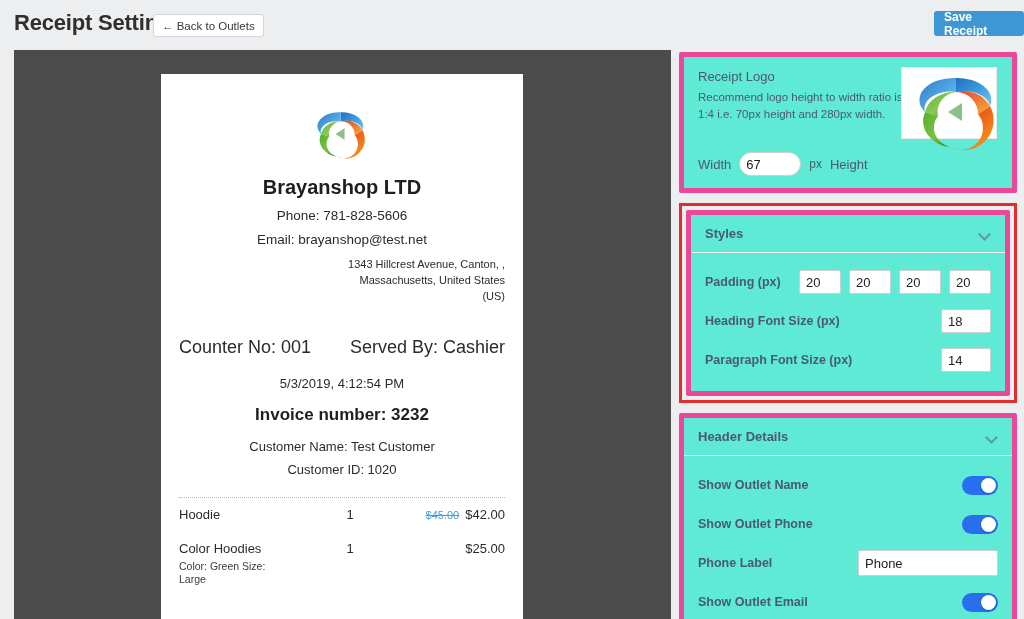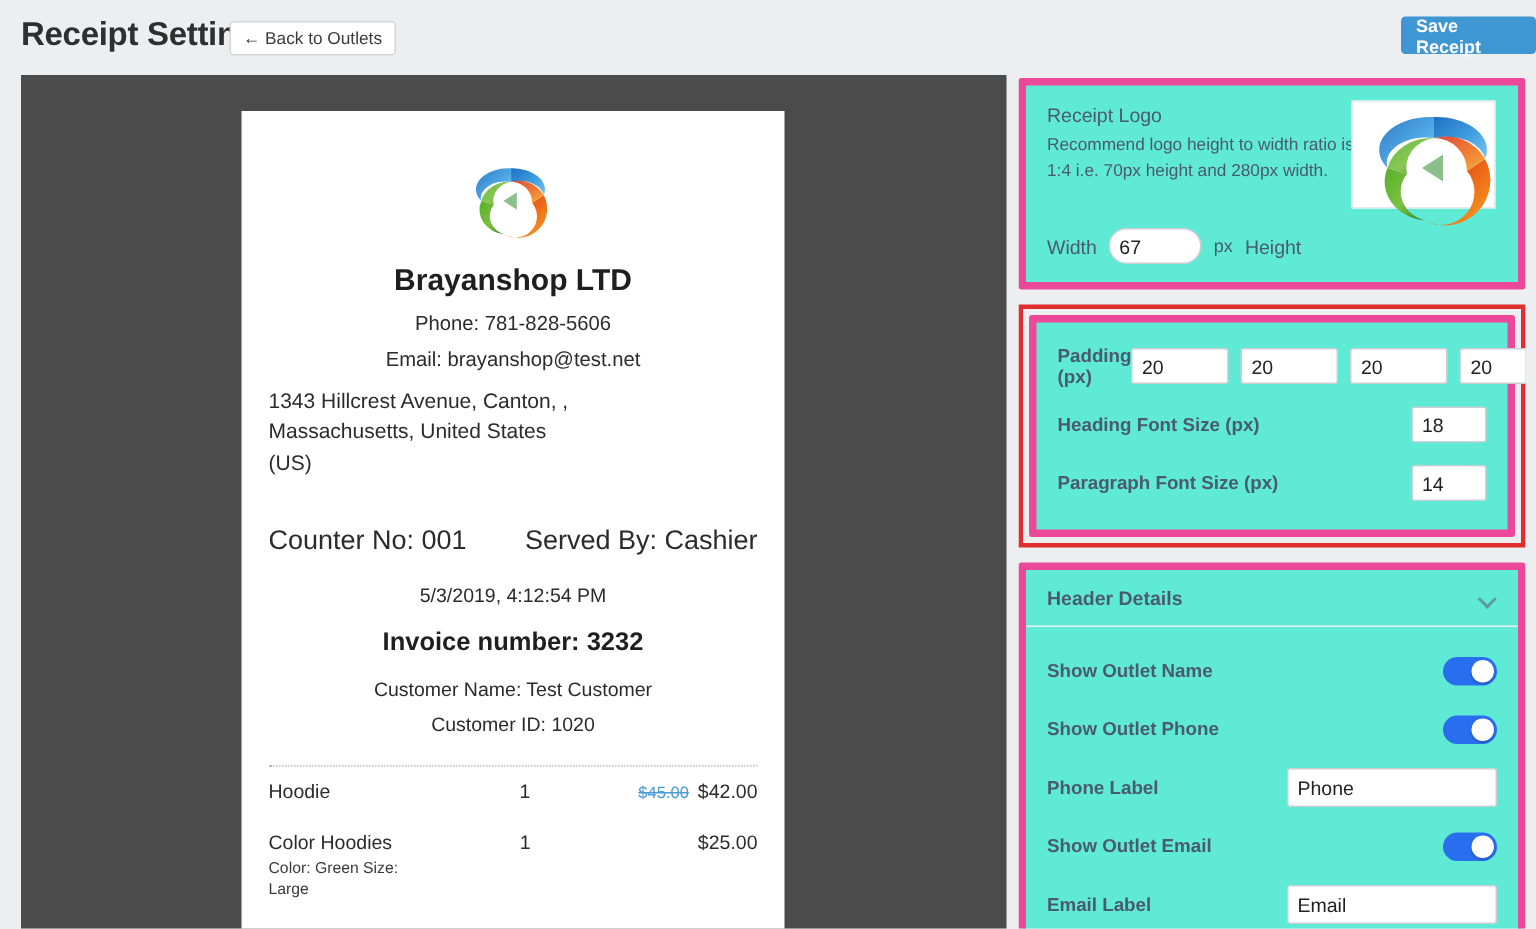--- a/index.html
+++ b/index.html
@@ -54,21 +54,21 @@
     color: #222;
   }
   .rc-logo { display: flex; justify-content: center; margin-top: 8px; }
   .rc-shop-name {
     text-align: center; font-size: 20px; font-weight: 700;
     margin-top: 10px; color: #1f1f1f;
   }
   .rc-line {
     text-align: center; font-size: 13.5px; margin-top: 9px; color: #2b2b2b;
   }
-  .rc-addr { text-align: left; font-size: 14px; margin-top: 10px; line-height: 1.45; color: #2b2b2b; }
+  .rc-addr { text-align: right; font-size: 11px; margin-top: 10px; line-height: 1.45; color: #2b2b2b; }
 
   .rc-meta {
     display: flex; justify-content: space-between;
     font-size: 18px; margin-top: 32px; color: #2b2b2b;
   }
   .rc-date { text-align: center; font-size: 13px; margin-top: 18px; color: #2b2b2b; }
   .rc-invoice {
     text-align: center; font-size: 17px; font-weight: 700;
     margin-top: 14px; color: #1f1f1f;
   }
@@ -159,21 +159,21 @@
   }
   .hl-wrap .card { margin-bottom: 0; }
 
   .form-row {
     display: flex; align-items: center; justify-content: space-between;
     min-height: 34px; margin-bottom: 5px;
   }
   .form-row:last-child { margin-bottom: 0; }
   .form-label { font-size: 12.5px; color: #4a5a70; font-weight: 700; }
   .pad-group { display: flex; gap: 8px; }
-  .pad-input { width: 65px; text-align: left; }
+  .pad-input { width: 42px; text-align: left; }
   .sz-input { width: 50px; text-align: left; }
   .txt-input { width: 140px; height: 26px; text-align: left; }
 
   
   .toggle {
     width: 36px; height: 19px; border-radius: 10px; position: relative;
     background: #c9ccd1; cursor: pointer; flex: none;
   }
   .toggle.on { background: #2a6ef0; }
   .toggle .knob {
@@ -322,20 +322,24 @@
         <span>Width</span>
         <input class="num-input w-input" value="67" style="">
         <span class="px-unit">px</span>
         <span class="height-lbl">Height</span>
       </div>
     </div>
   </div>
 
   <div class="hl-wrap">
     <div class="card">
+      <div class="card-head">
+        <span>Styles</span>
+        <span class="chev"></span>
+      </div>
       <div class="card-body">
         <div class="form-row">
           <span class="form-label">Padding (px)</span>
           <span class="pad-group">
             <input class="num-input pad-input" value="20" style="">
             <input class="num-input pad-input" value="20" style="">
             <input class="num-input pad-input" value="20" style="">
             <input class="num-input pad-input" value="20" style="">
           </span>
         </div>

